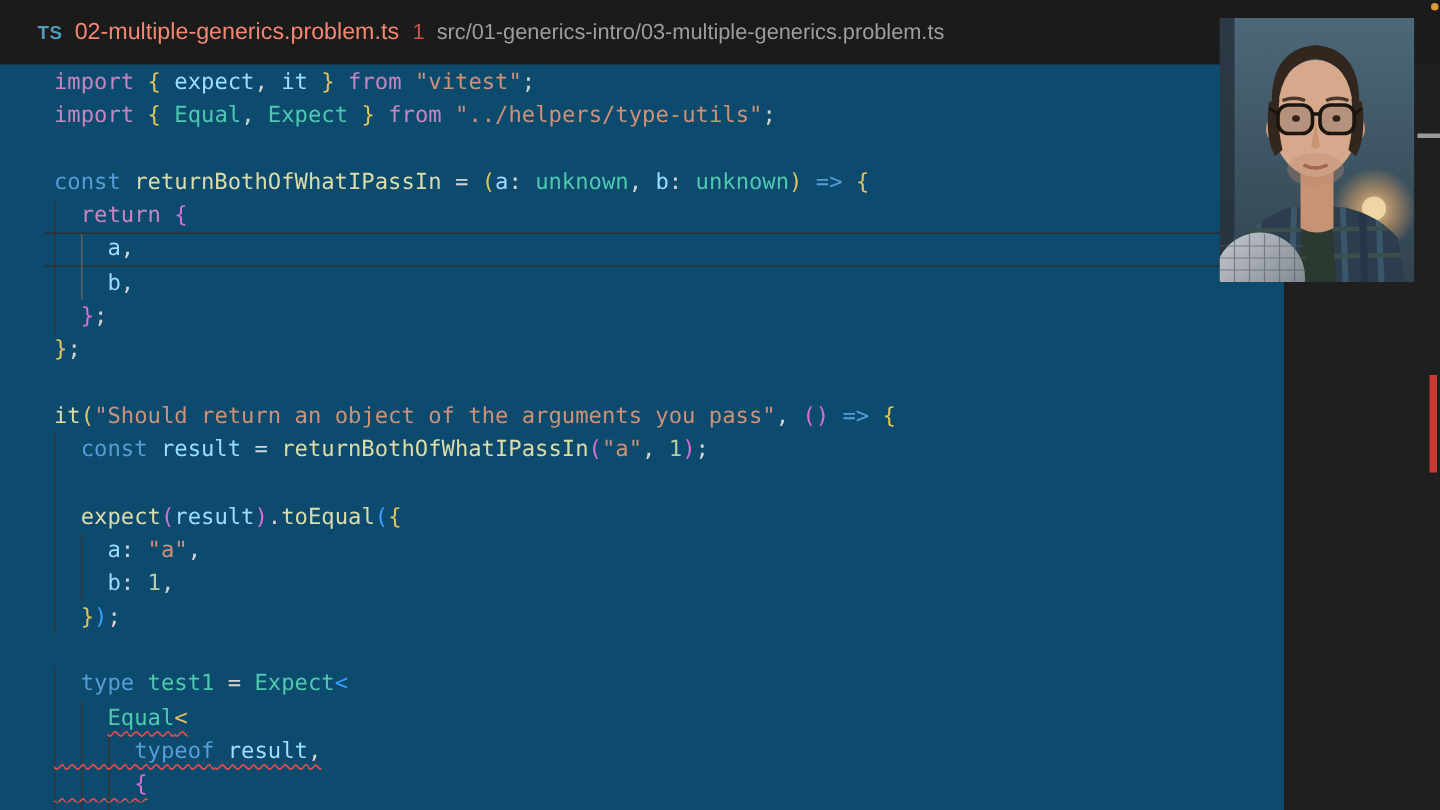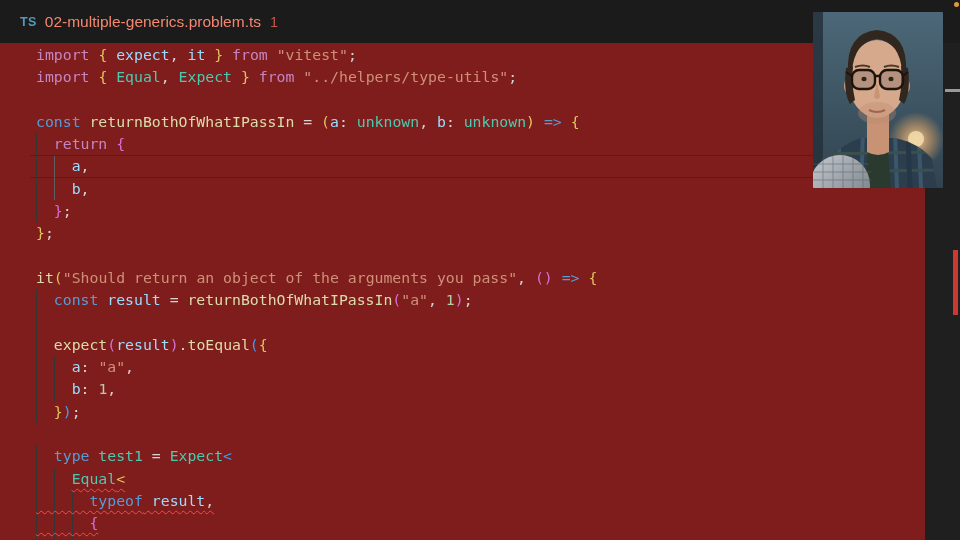--- a/index.html
+++ b/index.html
@@ -4,28 +4,28 @@
 <style>
   html,body{margin:0;padding:0}
   body{
     width:960px;height:540px;overflow:hidden;position:relative;
     background:#1f1f1f;font-family:"Liberation Sans",sans-serif;
   }
   
   .header{
     position:absolute;left:0;top:0;width:960px;height:43px;
     background:#1b1b1b;display:flex;align-items:center;
-    padding-left:20px;box-sizing:border-box;
+    padding-left:25px;box-sizing:border-box;
   }
   .ts-badge{color:var(--tsicon);font-size:12.5px;font-weight:bold;letter-spacing:.4px;margin-right:8px}
   .filename{color:var(--fname);font-size:15.5px;margin-right:9px}
   .problem-count{color:var(--pcount);font-size:14.5px;margin-right:8px}
   .filepath{color:var(--path);font-size:14.5px}
   
-  .editor{position:absolute;left:0;top:43px;width:925px;height:497px;background:#7f1d1d}
+  .editor{position:absolute;left:0;top:43px;width:856px;height:497px;background:#0c4a6e}
   .code{
     position:absolute;left:36px;top:1px;right:16px;
     font-family:"DejaVu Sans Mono",monospace;
     font-size:14.8px;line-height:22.3px;white-space:pre;
   }
   .code-line{height:22.3px}
   .tok-kw{color:var(--kw)}   .tok-kwc{color:var(--kwc)}
   .tok-fn{color:var(--fn)}   .tok-var{color:var(--var)}
   .tok-typ{color:var(--typ)} .tok-str{color:var(--str)}
   .tok-num{color:var(--num)} .tok-pun{color:var(--pun)}
@@ -52,20 +52,21 @@
   .cam svg{display:block}
   .rec-dot{position:absolute;left:954px;top:2px;width:5px;height:5px;border-radius:50%;background:#e09a3c}
 </style>
 </head>
 <body>
 
 <div class="header">
   <span class="ts-badge">TS</span>
   <span class="filename">02-multiple-generics.problem.ts</span>
   <span class="problem-count">1</span>
+  <span class="filepath">src/01-generics-intro/03-multiple-generics.problem.ts</span>
 </div>
 
 <div class="editor">
   <div class="cur-line"></div>
 
   <div class="guide" style="left:36px;top:90.2px;height:89.2px"></div>
   <div class="guide" style="left:36px;top:246.3px;height:133.8px"></div>
   <div class="guide" style="left:36px;top:402.4px;height:94.6px"></div>
   <div class="guide active" style="left:53.8px;top:112.5px;height:44.6px"></div>
   <div class="guide" style="left:53.8px;top:313.2px;height:44.6px"></div>

